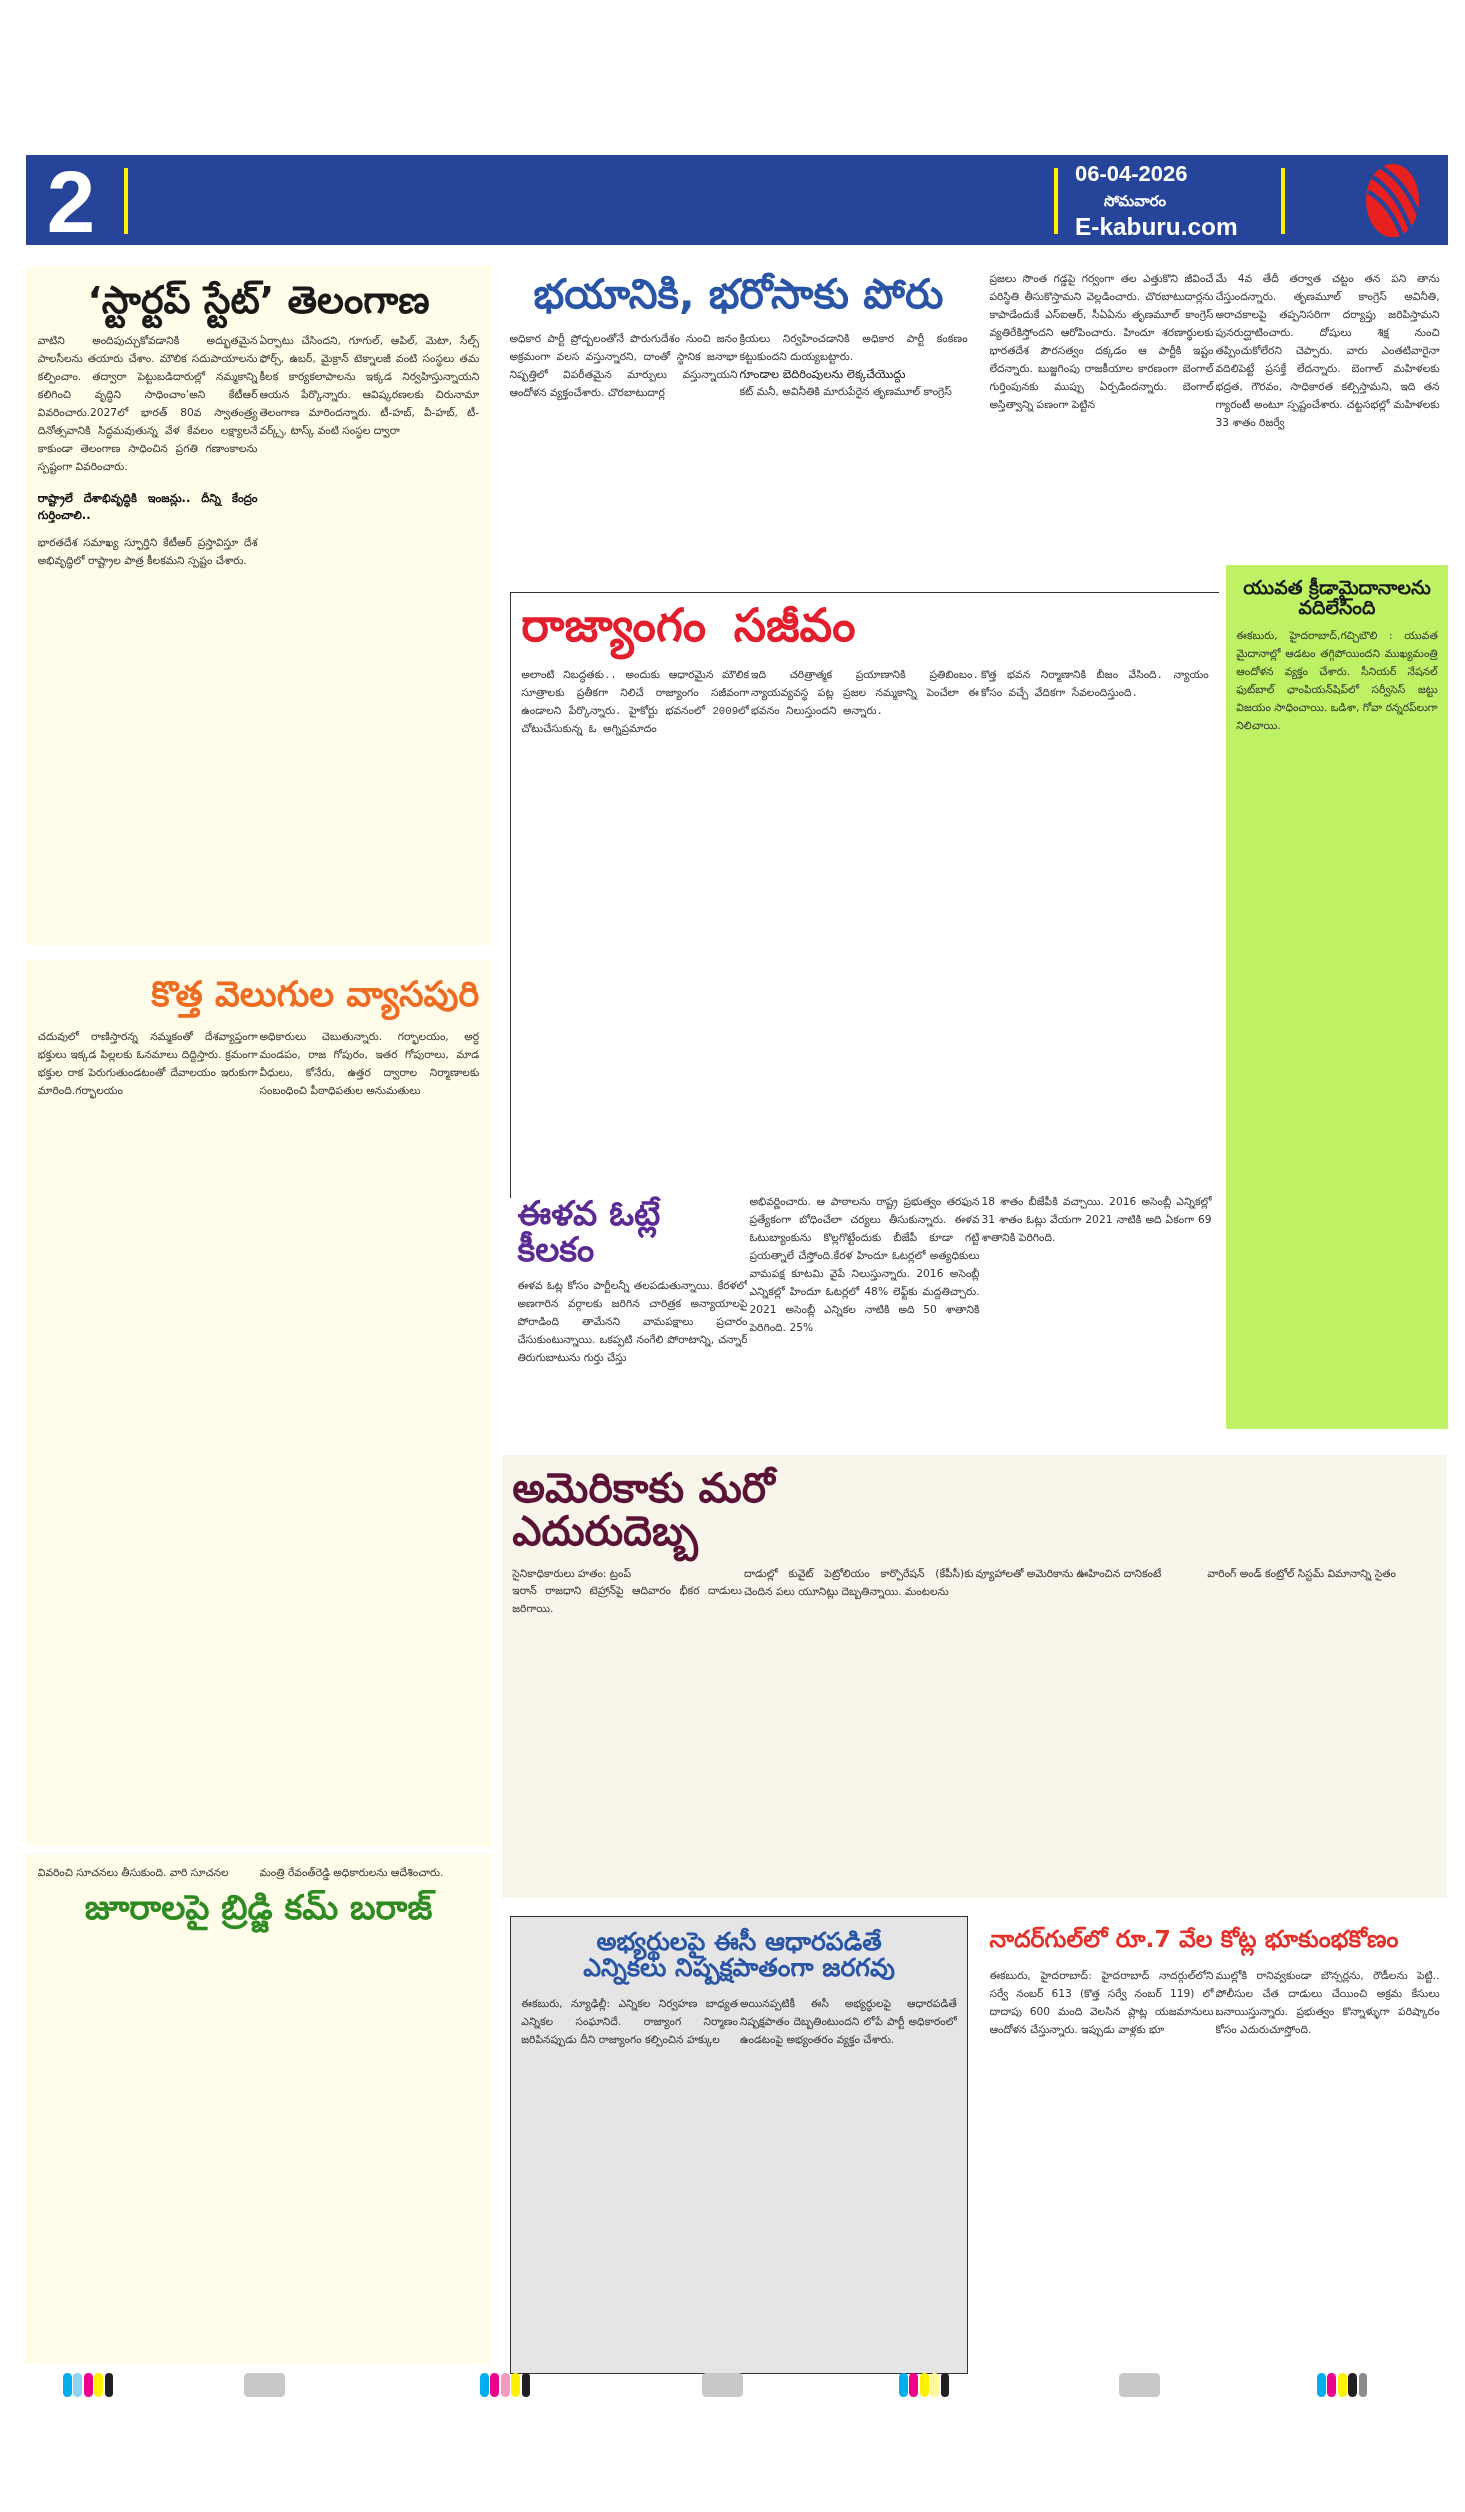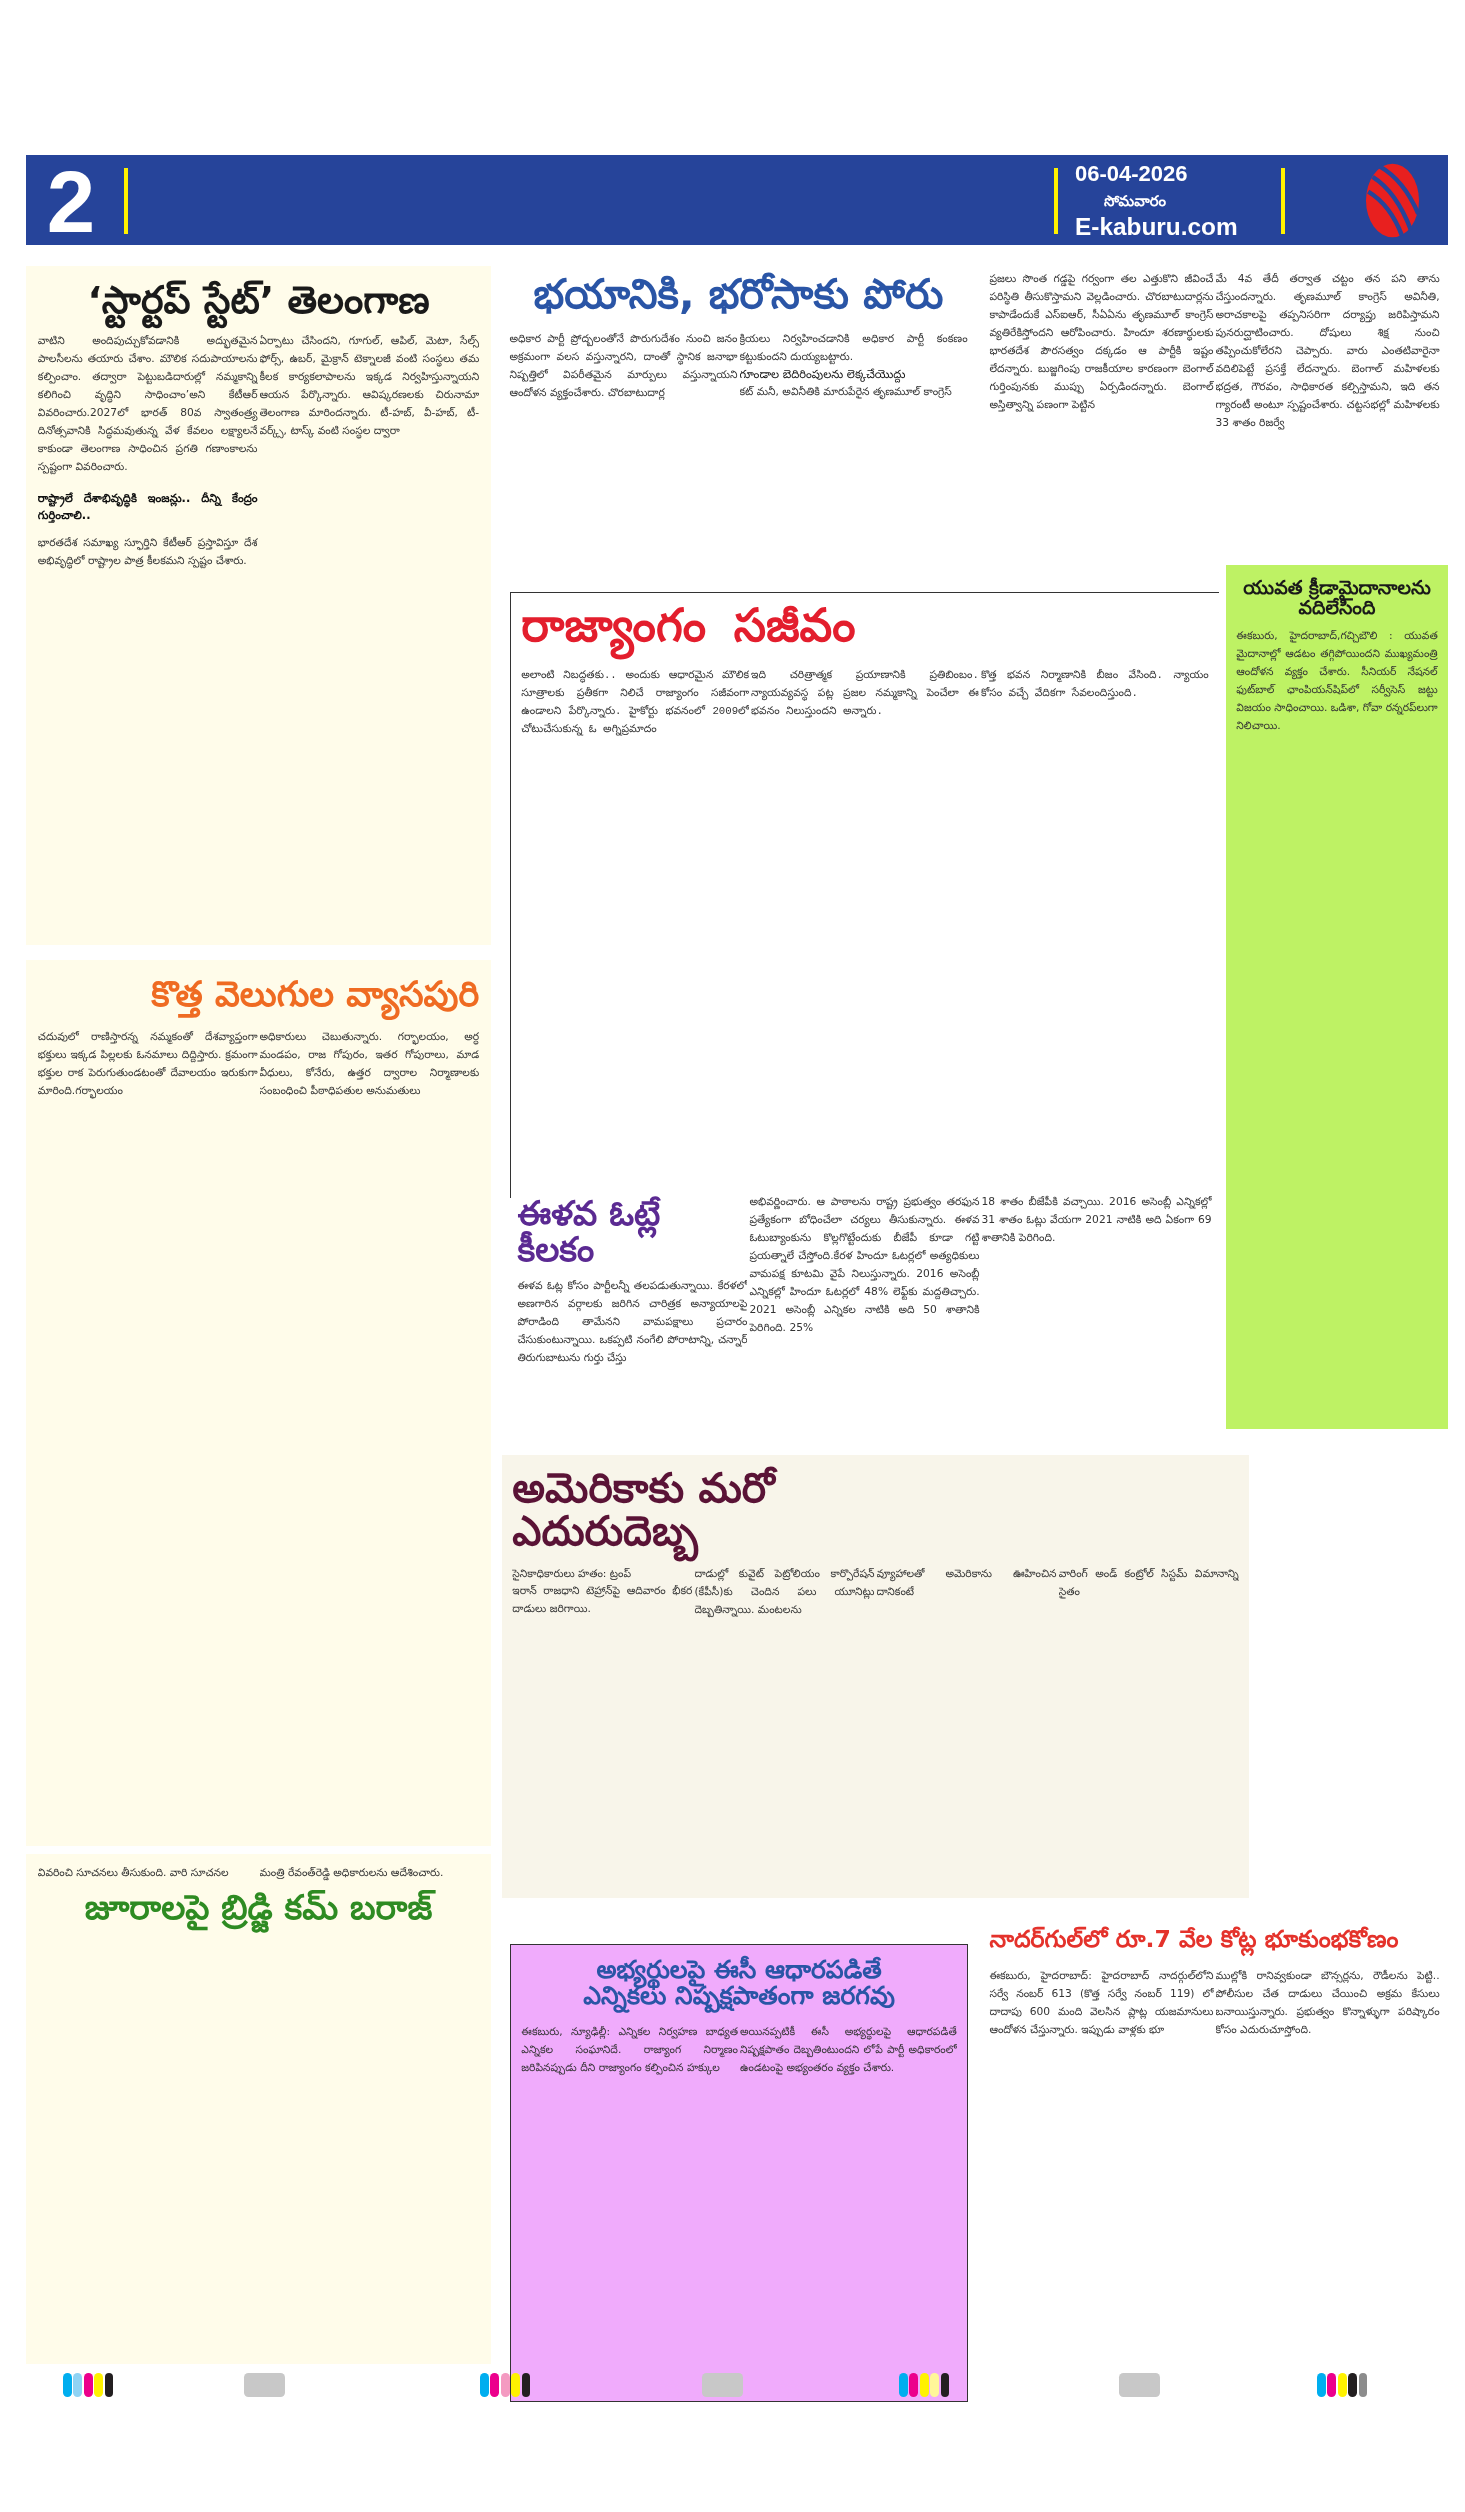--- a/index.html
+++ b/index.html
@@ -12,21 +12,21 @@
   .brand { position: absolute; left: 458px; top: 14.8px; font-size: 58px; font-weight: 700; color: #fff; letter-spacing: 1.5px; text-shadow: 1.5px 1.5px 0 #0d2a6e; }
   .date { position: absolute; left: 1049px; top: 5.9px; font-family: "Liberation Sans", sans-serif; font-weight: 700; font-size: 22px; color: #fff; }
   .day { position: absolute; left: 1078px; top: 37px; font-size: 14.8px; color: #fff; font-weight: 700; }
   .site { position: absolute; left: 1049px; top: 58px; font-family: "Liberation Sans", sans-serif; font-weight: 700; font-size: 24.4px; color: #fff; }
   .logo { position: absolute; left: 1326px; top: 7.4px; width: 81px; height: 77px; }
 
   .panel { position: absolute; }
   .cream { background: #fffcea; }
   .lblue { background: #bef264; }
   .beige { background: #f8f5ea; }
-  .boxed { border: 1.5px solid #333; background: #f0abfc; margin-top: 28px; }
+  .boxed { border: 1.5px solid #333; background: #e5e5e5; }
 
   .hl { font-weight: 700; text-align: center; line-height: 1.05; }
   .cols { display: flex; gap: 2px; }
   .col { flex: 1; font-size: 10.7px; line-height: 18px; text-align: justify; color: #333; overflow: hidden; }
   .sub { font-weight: 700; font-size: 11.4px; line-height: 17.7px; color: #111; }
   .txt { display: block; }
 
   .reg { position: absolute; top: 2373px; display: flex; gap: 1.5px; }
   .reg span { width: 8.9px; height: 23.6px; border-radius: 4.4px; display: inline-block; }
   .gray { position: absolute; top: 2373px; width: 41px; height: 23.6px; background: #c8c8c8; border-radius: 4.4px; }
@@ -143,21 +143,21 @@
     </div>
     <div class="col">
         <span class="txt">అభివర్ణించారు. ఆ పాఠాలను రాష్ట్ర ప్రభుత్వం తరఫున ప్రత్యేకంగా బోధించేలా చర్యలు తీసుకున్నారు. ఈళవ ఓటుబ్యాంకును కొల్లగొట్టేందుకు బీజేపీ కూడా గట్టి ప్రయత్నాలే చేస్తోంది.కేరళ హిందూ ఓటర్లలో అత్యధికులు వామపక్ష కూటమి వైపే నిలుస్తున్నారు. 2016 అసెంబ్లీ ఎన్నికల్లో హిందూ ఓటర్లలో 48% లెఫ్ట్‌కు మద్దతిచ్చారు. 2021 అసెంబ్లీ ఎన్నికల నాటికి అది 50 శాతానికి పెరిగింది. 25%</span>
       </div>
     <div class="col">
         <span class="txt">18 శాతం బీజేపీకి వచ్చాయి. 2016 అసెంబ్లీ ఎన్నికల్లో 31 శాతం ఓట్లు వేయగా 2021 నాటికి అది ఏకంగా 69 శాతానికి పెరిగింది.</span>
       </div>
   </div>
 </div>
 
-<div class="panel beige" style="left:502px;top:1455px;width:747px;height:443px;padding:7.4px 10.3px;">
+<div class="panel beige" style="left:502px;top:1455px;width:945px;height:443px;padding:7.4px 10.3px;">
   <div class="hl" style="font-size:41px;color:#5a1336;text-align:left;margin:4.4px 0 11.8px;width:458px;">అమెరికాకు మరో ఎదురుదెబ్బ</div>
   <div class="cols">
     <div class="col">
       <div style="font-size:10.7px;line-height:17.7px">సైనికాధికారులు హతం: ట్రంప్</div>
       <span class="txt">ఇరాన్ రాజధాని టెహ్రాన్‌పై ఆదివారం భీకర దాడులు జరిగాయి.</span>
     </div>
     <div class="col">
         <span class="txt">దాడుల్లో కువైట్ పెట్రోలియం కార్పొరేషన్ (కేపీసీ)కు చెందిన పలు యూనిట్లు దెబ్బతిన్నాయి. మంటలను</span>
       </div>
     <div class="col">

